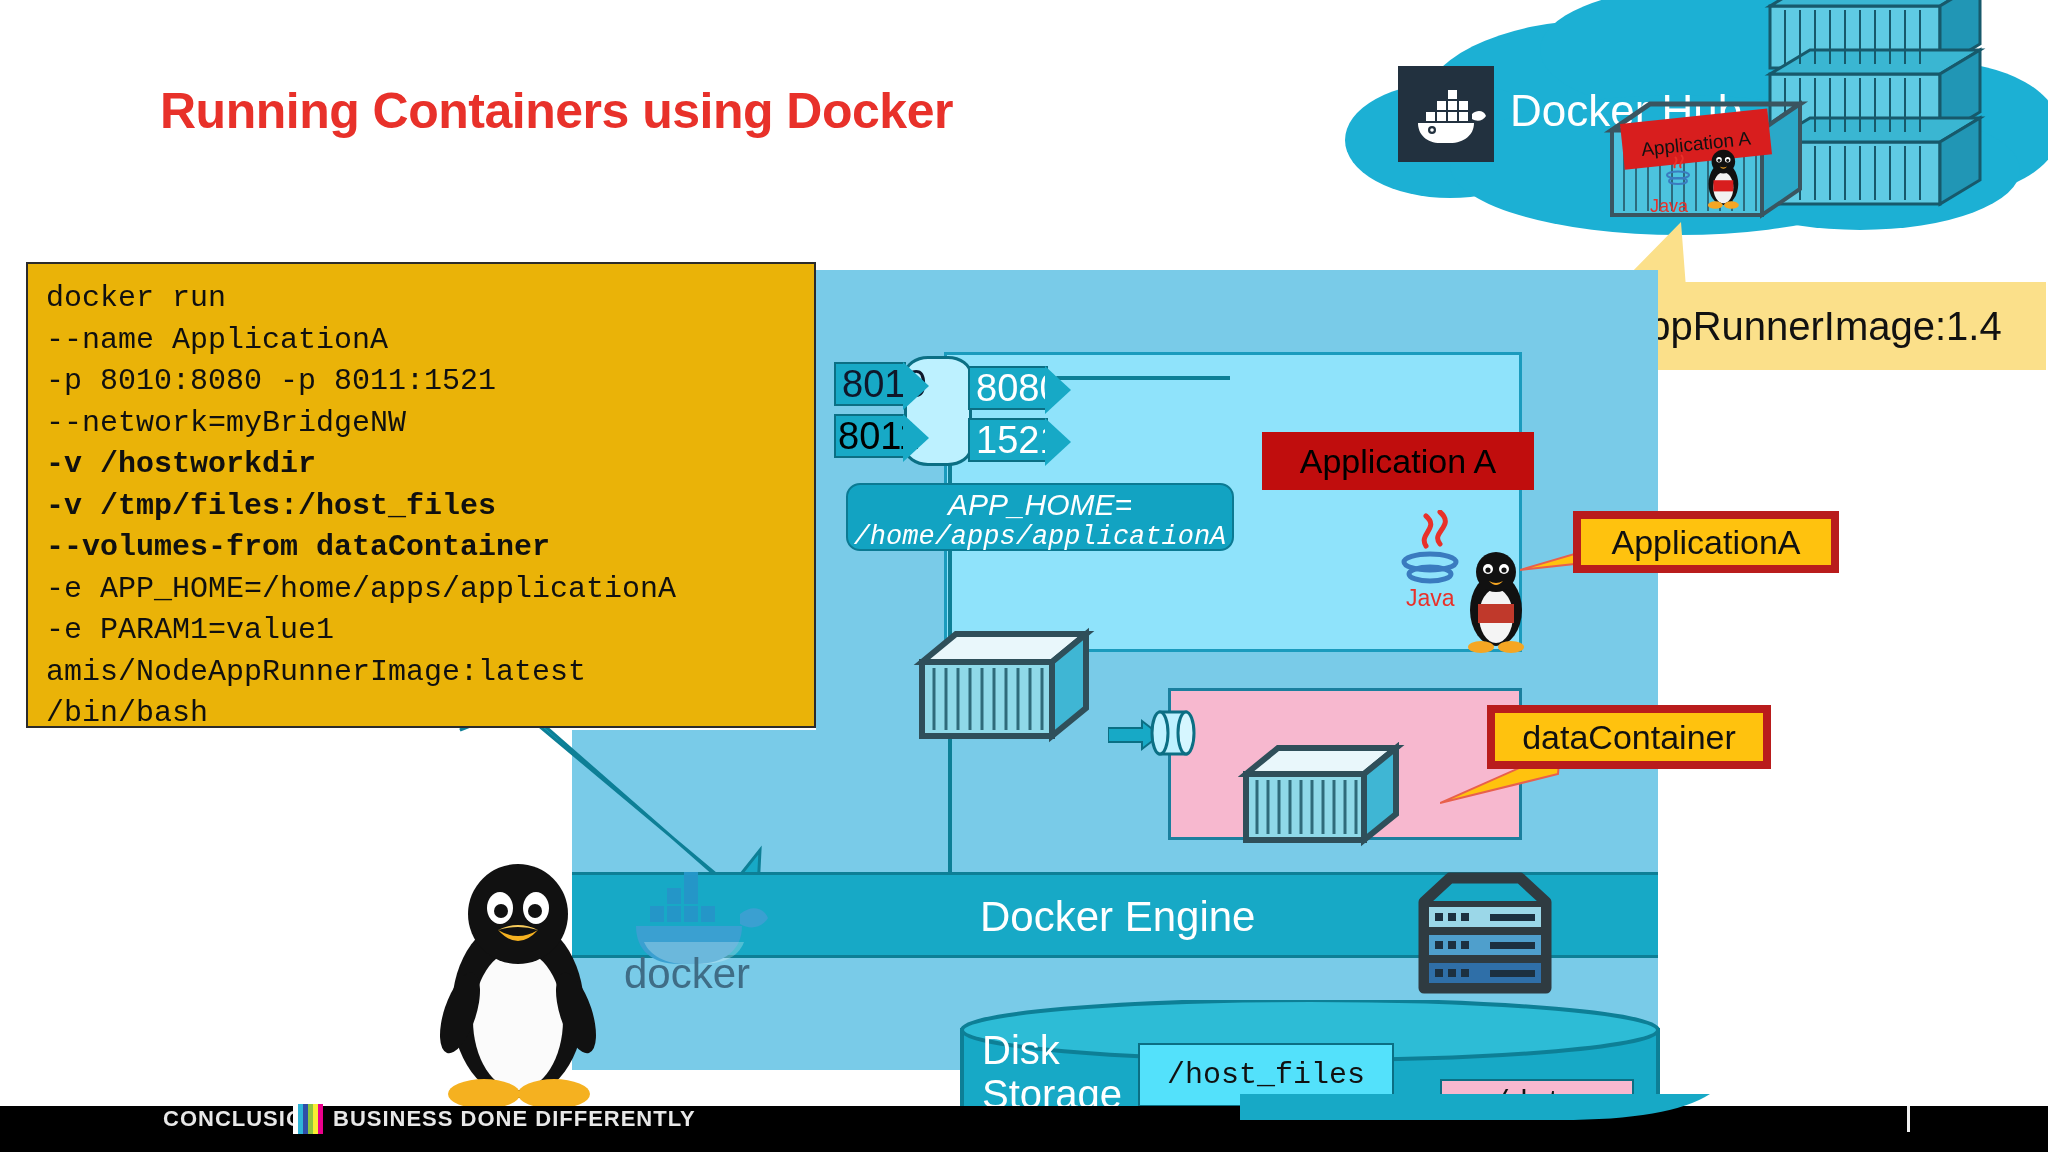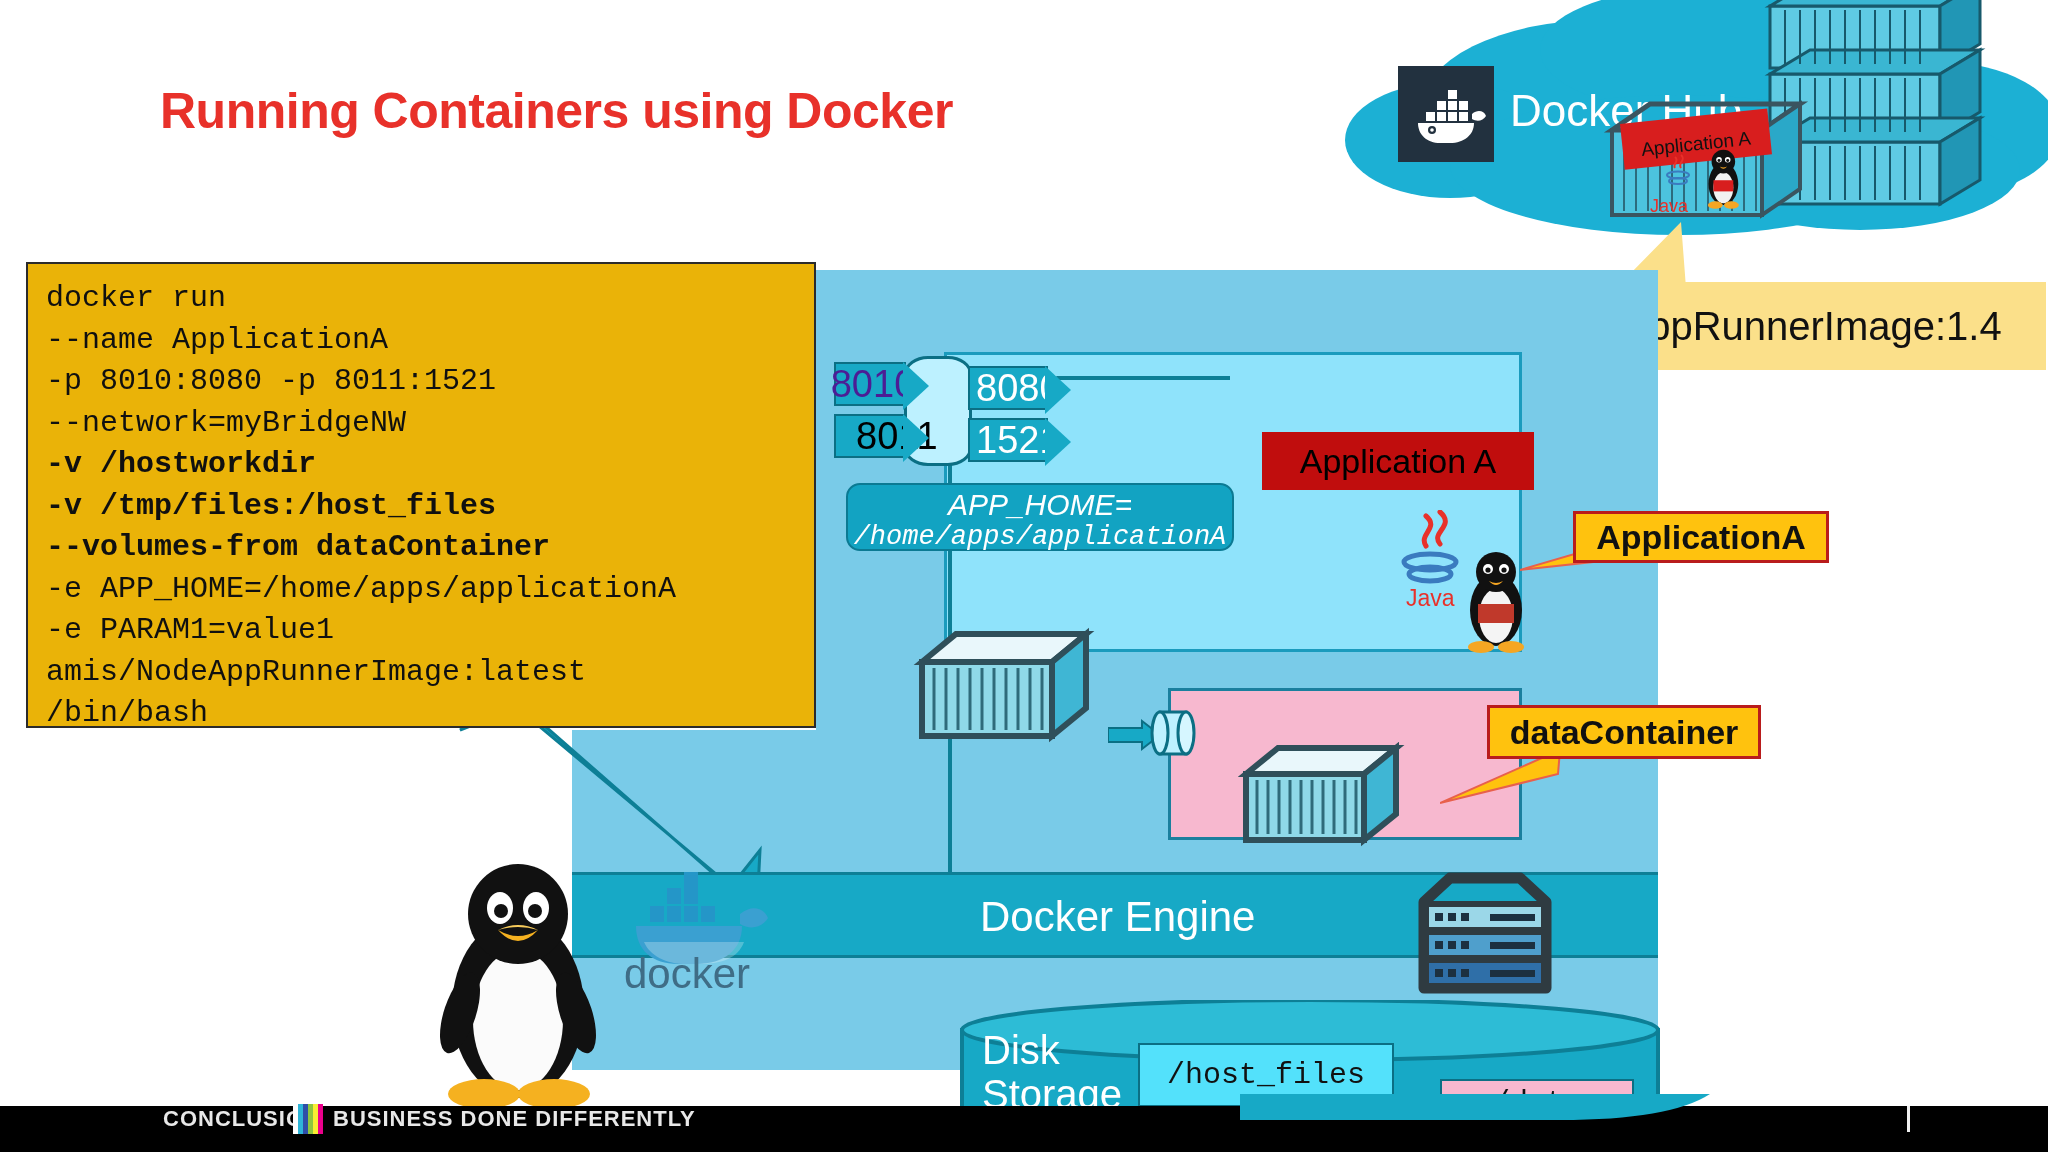--- a/index.html
+++ b/index.html
@@ -52,26 +52,25 @@
     color:#111;
     font-size:40px;
     display:flex;align-items:center;justify-content:center;
     white-space:nowrap;
   }
   #callout-image{
     left:1386px;top:282px;width:660px;height:88px;
   }
   .callout-gold{
     background:#ffc20e;
-    border:3px solid #b91c1c;
+    border:8px solid #b91c1c;
     color:#111;
     font-size:34px;
     display:flex;align-items:center;justify-content:center;
     white-space:nowrap;
-    font-weight:bold;
   }
   #callout-appa{left:1573px;top:511px;width:250px;height:46px;}
   #callout-datac{left:1487px;top:705px;width:268px;height:48px;}
 
   
   #host-panel{
     left:572px;top:270px;width:1086px;height:800px;
     background:#79cbe8;
   }
   #container-panel{
@@ -117,22 +116,22 @@
     margin-left:-1px;
   }
   .port-arrow .tipb{
     position:absolute;left:100%;top:-4px;
     width:0;height:0;
     border-top:26px solid transparent;
     border-bottom:26px solid transparent;
     border-left:28px solid #0b6f84;
     z-index:-1;
   }
-  #port-8010{left:834px;top:362px;width:72px;padding-left:6px;color:#4c1d95;justify-content:center;}
-  #port-8011{left:834px;top:414px;width:72px;padding-left:20px;color:#000;}
+  #port-8010{left:834px;top:362px;width:72px;padding-left:6px;color:#0f172a;}
+  #port-8011{left:834px;top:414px;width:72px;padding-left:2px;color:#000;}
   #port-8080{left:968px;top:366px;width:80px;padding-left:6px;color:#fff;}
   #port-1521{left:968px;top:418px;width:80px;padding-left:6px;color:#fff;}
 
   #port-bridge{
     left:904px;top:356px;width:68px;height:110px;
     background:#bdf1ff;
     border:3px solid #0b6f84;
     border-radius:24px/18px;
     box-sizing:border-box;
   }

